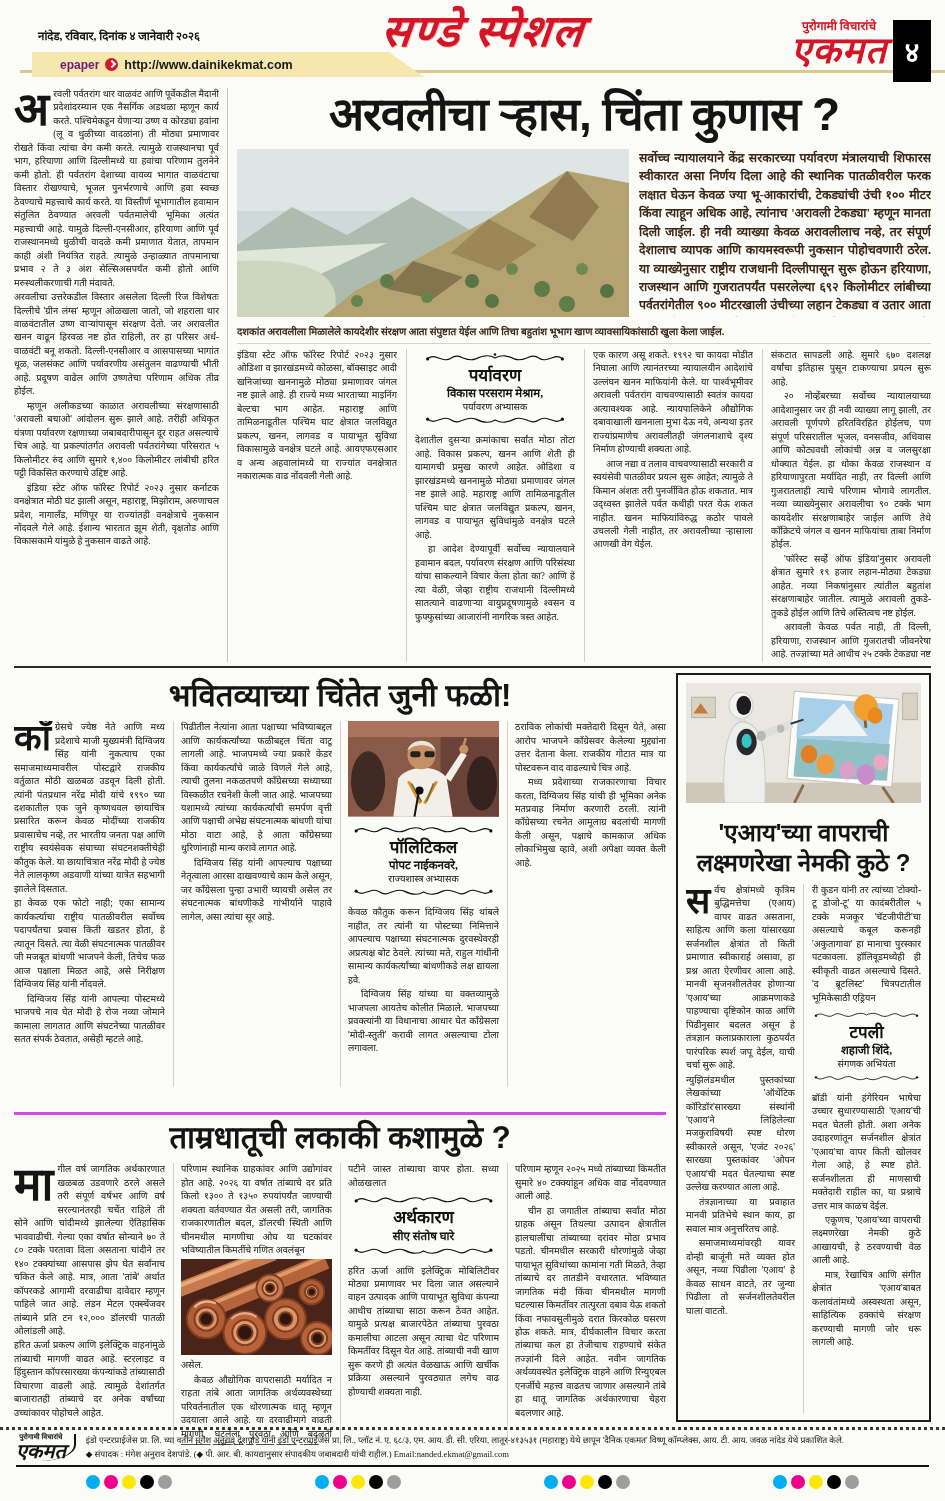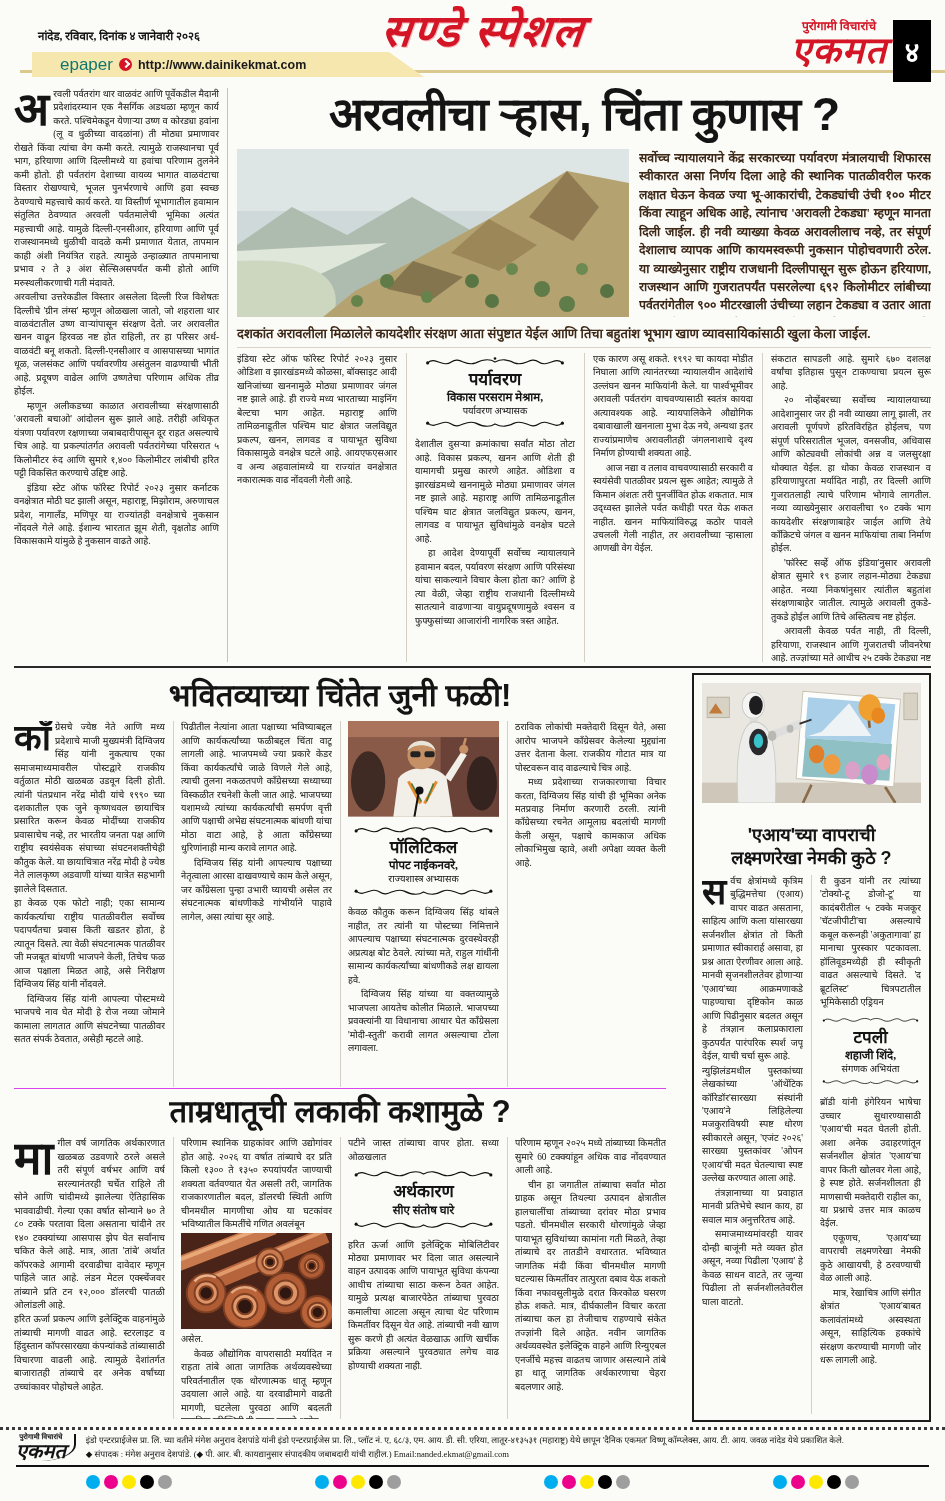--- a/index.html
+++ b/index.html
@@ -12,21 +12,21 @@
   
   .hdr { position:relative; height:88px;margin-left:20px; }
   .hdr-rule { position:absolute; left:0; right:0; top:70px; height:3px; background:#dcc98f; }
   .dateline { position:absolute; left:18px; top:28px; font-size:11.5px; font-weight:bold; }
   .epaper-band {
     position:absolute; left:12px; top:52px; width:392px; height:25px;
     background:#f6e7ae; clip-path:polygon(0 0, 91% 0, 100% 100%, 0 100%);
     display:flex; align-items:center; gap:6px; padding-left:28px;
     font-family:"Liberation Sans", sans-serif;
   }
-  .epaper-label { font-size:17px; font-weight:normal; color:#0f766e; }
+  .epaper-label { font-size:12px; font-weight:bold; color:#701a75; }
   .epaper-icon { width:13px; height:13px; border-radius:50%; background:#d41525; position:relative; display:inline-block; }
   .epaper-icon::after { content:""; position:absolute; left:4px; top:3px; width:4px; height:4px;
     border-right:2px solid #fff; border-bottom:2px solid #fff; transform:rotate(-45deg); }
   .epaper-url { font-size:12.5px; font-weight:bold; color:#1a1a1a; }
   .script-title {
     position:absolute; left:50%; top:10px; transform:translateX(-50%) skewX(-6deg);
     font-size:44px; line-height:1; color:#d41525; font-weight:bold; font-style:italic;
     letter-spacing:2px; white-space:nowrap; text-shadow:1px 1px 0 #f4b9bd;
   }
   .brand { position:absolute; right:58px; top:20px; text-align:center; color:#d41525; line-height:1; }
@@ -51,43 +51,43 @@
   
   .main-art { margin:0 14px; height:574px; display:flex; gap:9px; }
   .m-col1 { width:214px; flex:none; border-right:1px solid #c6c2b8; padding-right:8px; overflow:hidden; }
   .m-right { flex:1; display:flex; flex-direction:column; min-width:0; }
   .m-headline { font-family:"Liberation Sans", sans-serif; font-size:46px; font-weight:bold;
     text-align:center; letter-spacing:-1px; line-height:1.15; padding:0 0 8px; }
   .m-leadrow { display:flex; gap:10px; height:168px; flex:none; }
   .m-photo { width:392px; flex:none; }
   .m-photo svg { width:100%; height:100%; display:block; }
   .m-lead { flex:1; font-size:12.3px; font-weight:bold; color:#3d2817; line-height:1.5; text-align:justify; overflow:hidden; }
-  .m-caption { font-size:13px; font-weight:bold; color:#3d2817; padding:7px 0 5px; text-align:justify; flex:none;
+  .m-caption { font-size:10px; font-weight:bold; color:#3d2817; padding:7px 0 5px; text-align:justify; flex:none;
     border-bottom:1px solid #d8d2c4; }
   .m-cols { flex:1; display:flex; gap:9px; margin-top:5px; overflow:hidden; }
   .m-cols .col { flex:1; min-width:0; border-left:1px solid #d4d0c6; padding-left:8px; overflow:hidden; }
   .m-cols .col:first-child { border-left:none; padding-left:0; }
   
-  .lower { margin:4px 14px 0; height:756px; display:flex; gap:26px; border-top:2px solid #2a2a2a; padding-top:5px; }
+  .lower { margin:4px 14px 0; height:756px; display:flex; gap:10px; border-top:2px solid #2a2a2a; padding-top:5px; }
   .left-stack { width:652px; flex:none; display:flex; flex-direction:column; }
   .a-headline { font-family:"Liberation Sans", sans-serif; font-size:31px; font-weight:bold;
     text-align:center; line-height:1.2; padding:4px 0 7px; }
   .a-cols { display:flex; gap:8px; overflow:hidden; }
   .a-cols .col { flex:1; min-width:0; border-left:1px solid #d4d0c6; padding-left:7px; overflow:hidden; }
   .a-cols .col:first-child { border-left:none; padding-left:0; }
   .art2 .a-cols { height:366px; }
-  .art3 { border-top:1px solid #d946ef; margin-top:1px; }
+  .art3 { border-top:3px solid #d946ef; margin-top:25px; }
   .art3 .a-cols { height:282px; }
   .col-photo { width:100%; margin-bottom:4px; }
   .col-photo svg { width:100%; display:block; }
   
   .ai-box { flex:1; border:2px solid #1c1c1c; padding:8px 8px 6px; display:flex; flex-direction:column; min-width:0; }
   .ai-photo svg { width:100%; height:120px; display:block; }
-  .ai-headline { font-family:"Liberation Sans", sans-serif; font-size:18px; font-weight:bold;
-    text-align:center; line-height:1.25; padding:21px 0 6px; }
+  .ai-headline { font-family:"Liberation Sans", sans-serif; font-size:24px; font-weight:bold;
+    text-align:center; line-height:1.25; padding:15px 0 6px; }
   .ai-cols { flex:1; display:flex; gap:8px; overflow:hidden; }
   .ai-cols .col { flex:1; min-width:0; overflow:hidden; }
   .ai-cols .col + .col { border-left:1px solid #d4d0c6; padding-left:8px; }
   
   .ftr { margin-top:5px; border-top:3px dotted #3a3a3a; padding:4px 16px 0; }
   .ftr-row { display:flex; align-items:center; gap:10px; }
   .f-logo { text-align:center; line-height:1; flex:none; padding-right:8px; border-right:2px solid #111;
     border-radius:0 0 60% 0; }
   .f-logo .tag { font-size:7px; font-weight:bold; }
   .f-logo .name { font-size:20px; font-weight:bold; font-style:italic; }
@@ -336,21 +336,21 @@
                   <circle cx="3" cy="9" r="1.8" fill="#111"></circle>
                   <circle cx="157" cy="9" r="1.8" fill="#111"></circle>
                 </svg>
             </div>
             <div>
                 <p class="para">हरित ऊर्जा आणि इलेक्ट्रिक मोबिलिटीवर मोठ्या प्रमाणावर भर दिला जात असल्याने वाहन उत्पादक आणि पायाभूत सुविधा कंपन्या आधीच तांब्याचा साठा करून ठेवत आहेत. यामुळे प्रत्यक्ष बाजारपेठेत तांब्याचा पुरवठा कमालीचा आटला असून त्याचा थेट परिणाम किमतींवर दिसून येत आहे. तांब्याची नवी खाण सुरू करणे ही अत्यंत वेळखाऊ आणि खर्चीक प्रक्रिया असल्याने पुरवठ्यात लगेच वाढ होण्याची शक्यता नाही.</p>
               </div>
           </div>
           <div class="col txt">
             <div>
-                <p class="para">परिणाम म्हणून २०२५ मध्ये तांब्याच्या किमतीत सुमारे 60 टक्क्यांहून अधिक वाढ नोंदवण्यात आली आहे.</p>
+                <p class="para">परिणाम म्हणून २०२५ मध्ये तांब्याच्या किमतीत सुमारे ४० टक्क्यांहून अधिक वाढ नोंदवण्यात आली आहे.</p>
                 <p class="para">चीन हा जगातील तांब्याचा सर्वांत मोठा ग्राहक असून तिथल्या उत्पादन क्षेत्रातील हालचालींचा तांब्याच्या दरांवर मोठा प्रभाव पडतो. चीनमधील सरकारी धोरणांमुळे जेव्हा पायाभूत सुविधांच्या कामांना गती मिळते, तेव्हा तांब्याचे दर तातडीने वधारतात. भविष्यात जागतिक मंदी किंवा चीनमधील मागणी घटल्यास किमतींवर तात्पुरता दबाव येऊ शकतो किंवा नफावसुलीमुळे दरात किरकोळ घसरण होऊ शकते. मात्र, दीर्घकालीन विचार करता तांब्याचा कल हा तेजीचाच राहण्याचे संकेत तज्ज्ञांनी दिले आहेत. नवीन जागतिक अर्थव्यवस्थेत इलेक्ट्रिक वाहने आणि रिन्युएबल एनर्जीचे महत्त्व वाढतच जाणार असल्याने तांबे हा धातू जागतिक अर्थकारणाचा चेहरा बदलणार आहे.</p>
               </div>
           </div>
         </div>
       </div>
     </div>
 
     <div class="ai-box">
       <div class="ai-photo">
         <svg viewBox="0 0 256 118" preserveAspectRatio="none">

